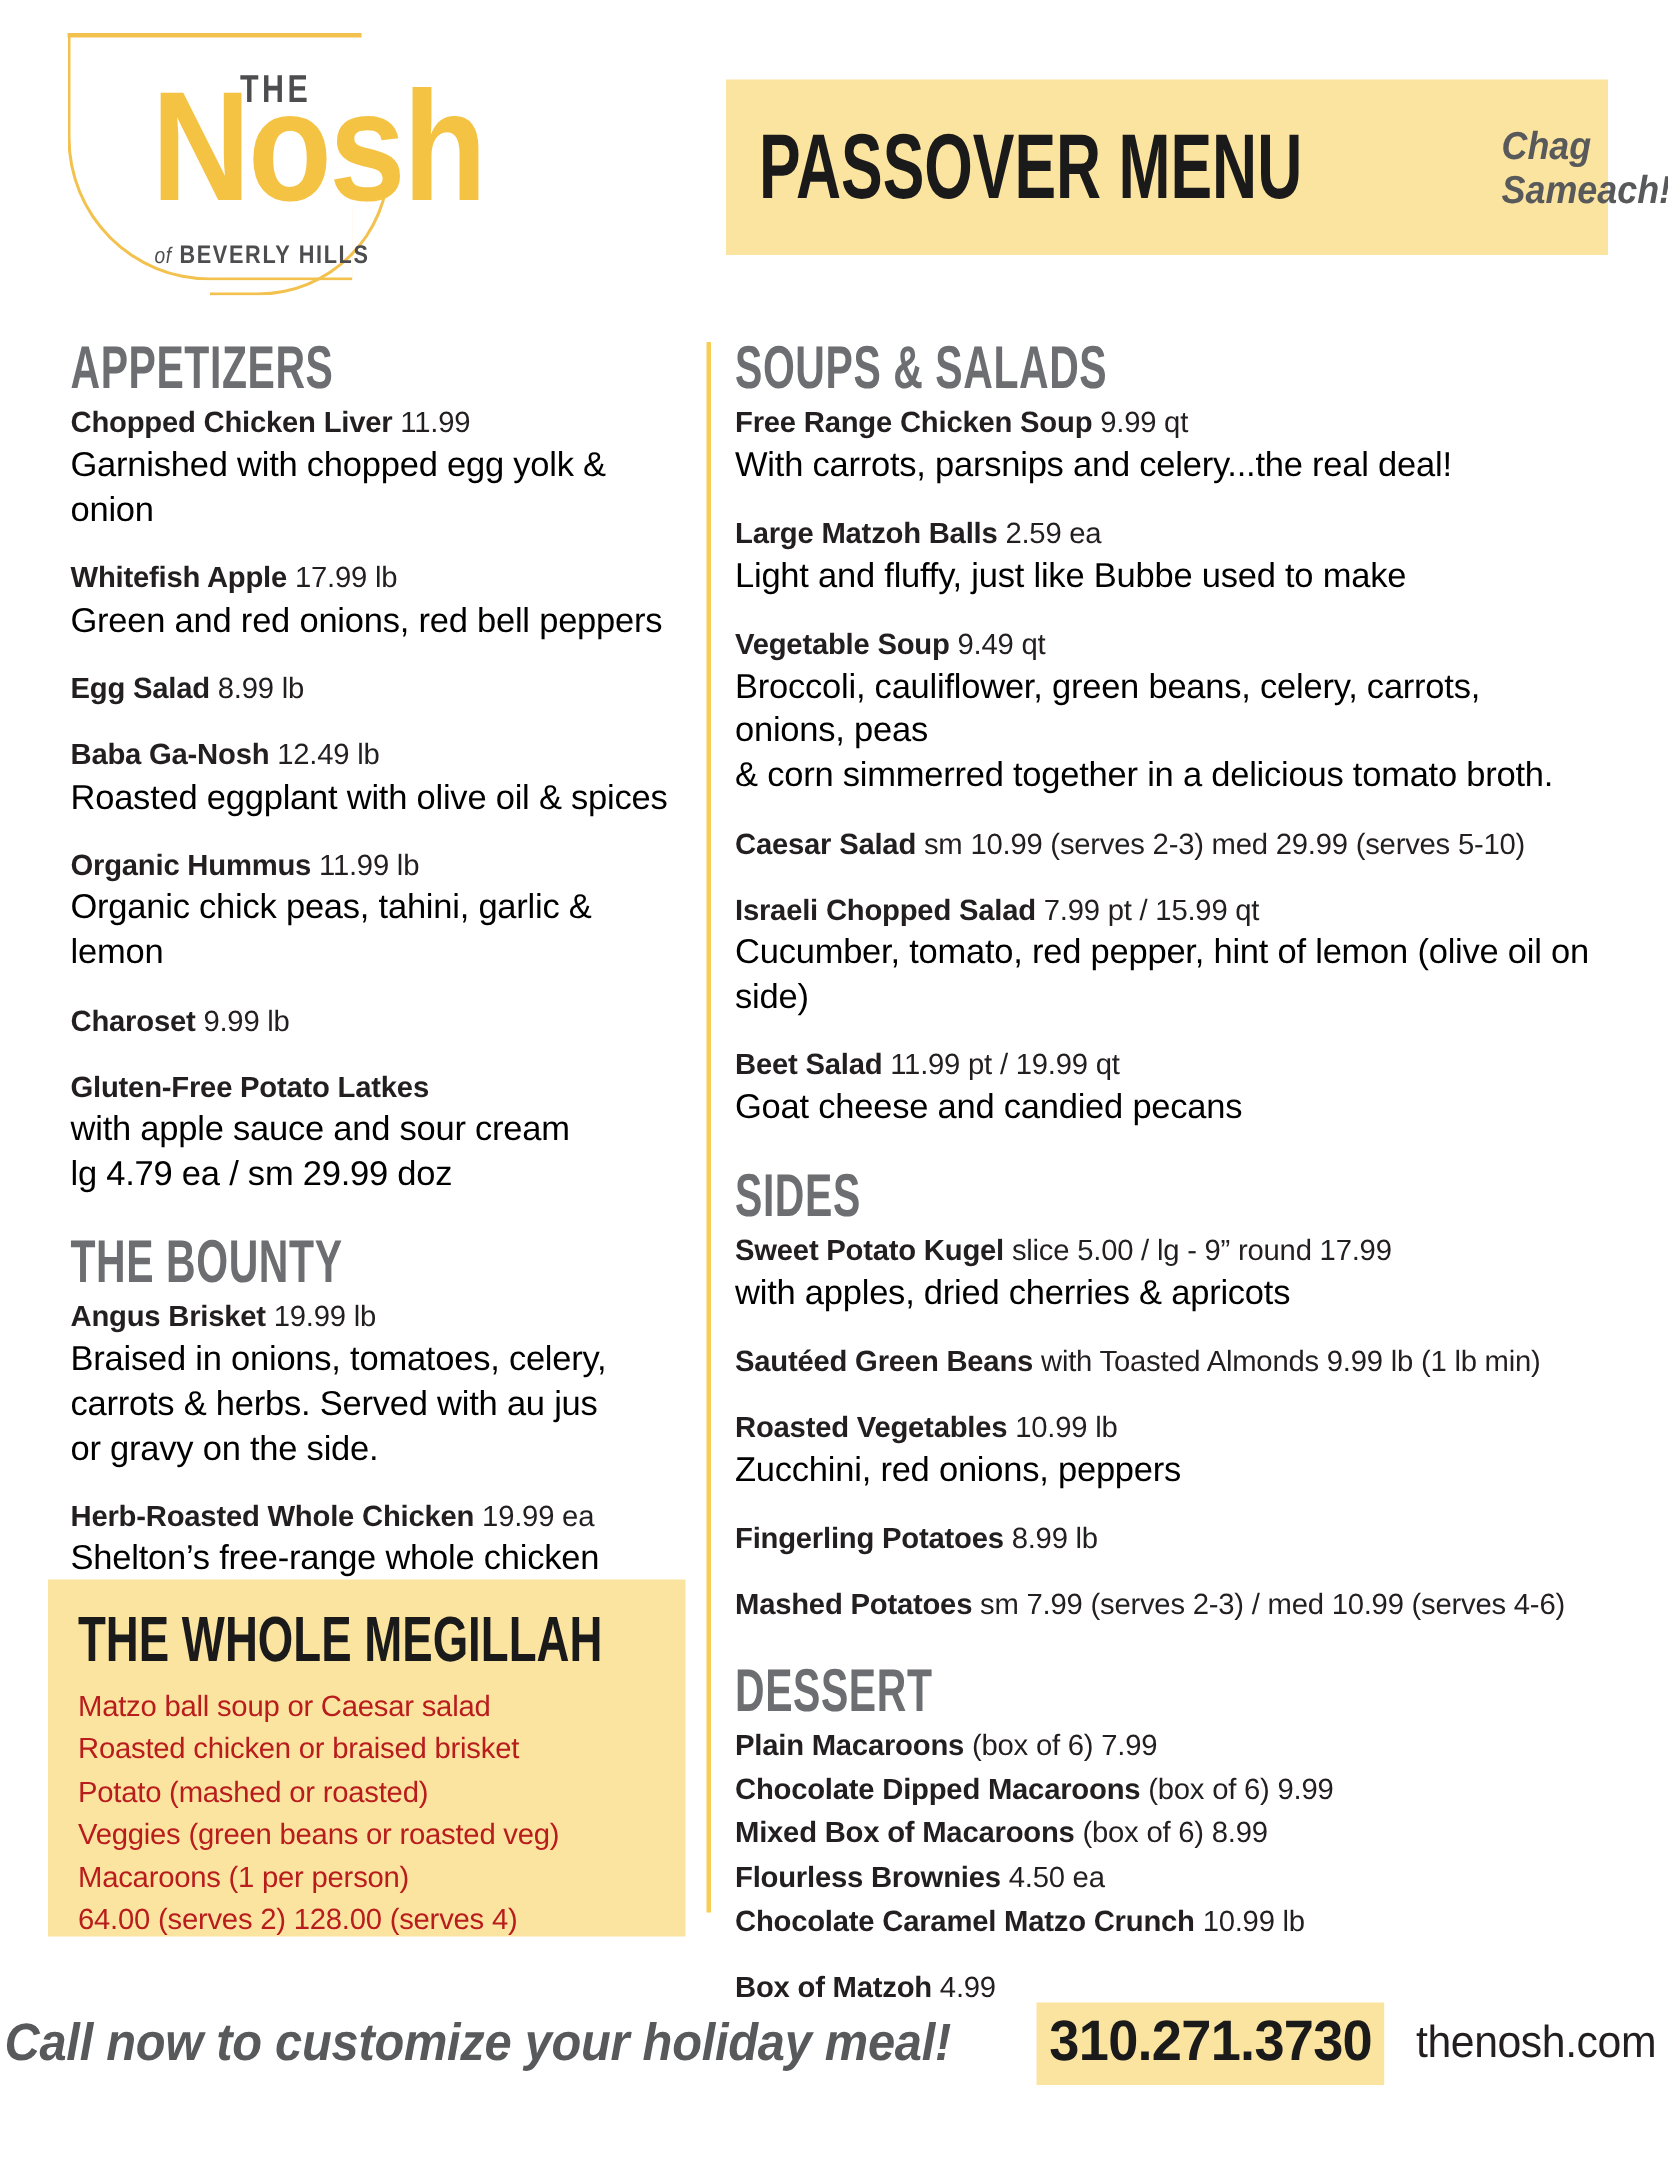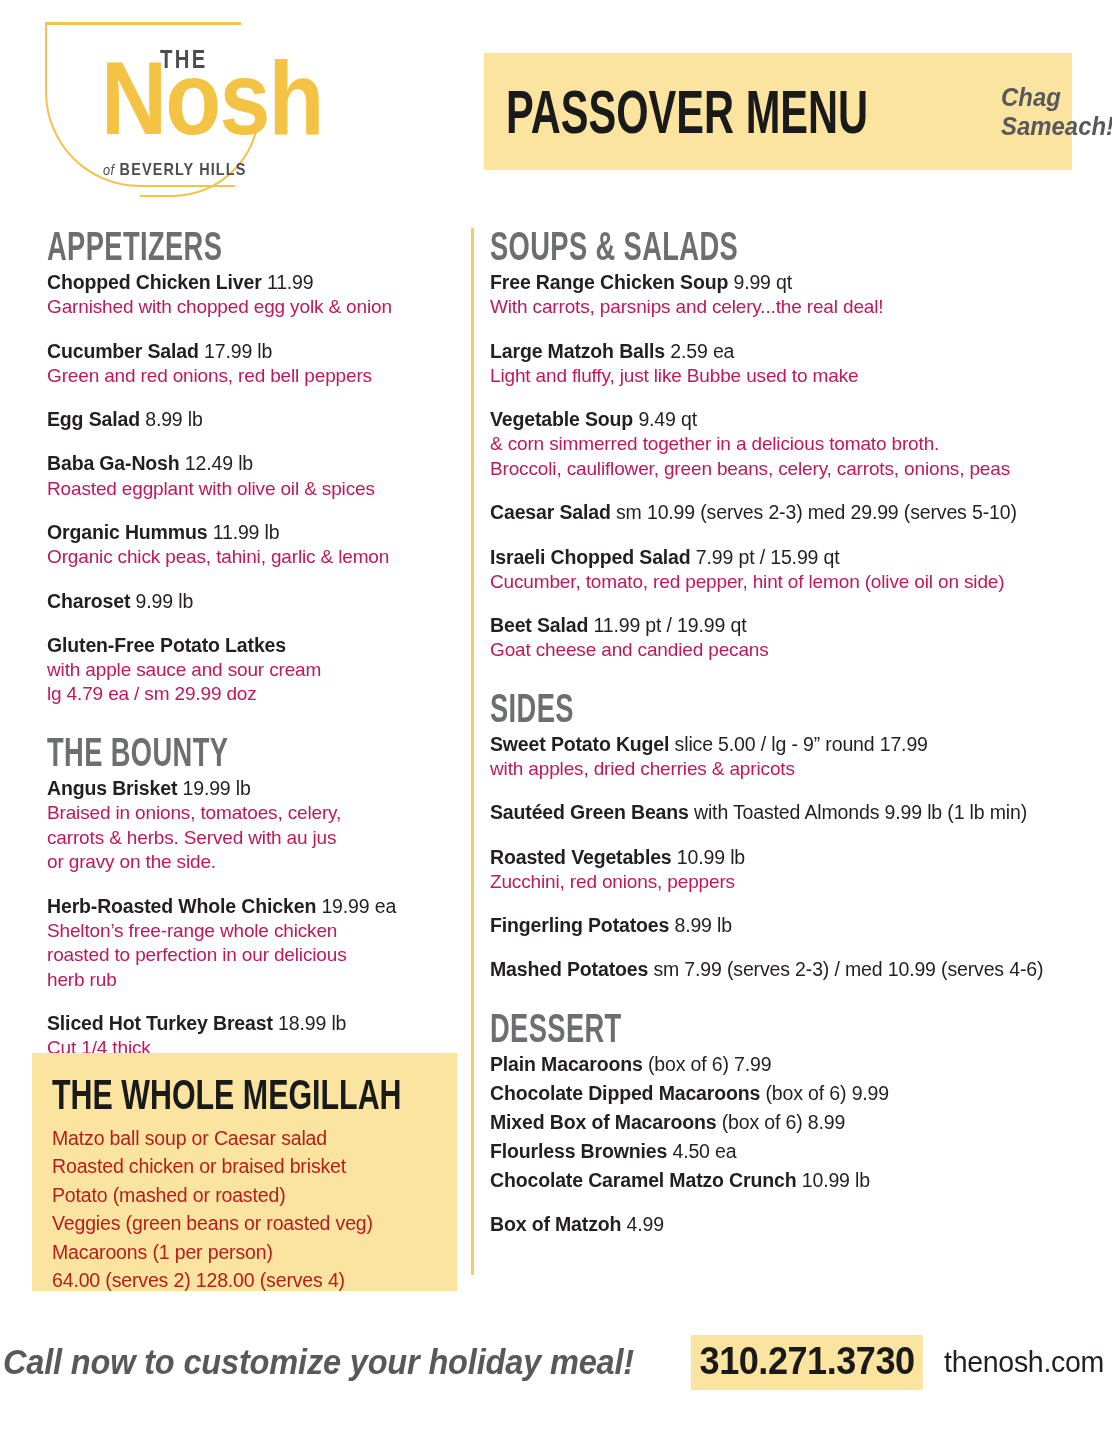--- a/index.html
+++ b/index.html
@@ -187,24 +187,24 @@
     color: #231f20;
     letter-spacing: -0.15px;
   }
   .item-name {
     font-weight: 700;
   }
   .item-price {
     font-weight: 400;
   }
   .item-desc {
-    font-size: 19px;
+    font-size: 23px;
     line-height: 1.29;
     font-weight: 400;
-    color: #be185d;
+    color: #000000;
     letter-spacing: -0.15px;
   }
 
   
   .megillah {
     position: absolute;
     left: 32px;
     top: 1053px;
     width: 425px;
     height: 238px;
@@ -311,21 +311,21 @@
 
   <div class="item">
     <div class="item-line">
       <span class="item-name">Chopped Chicken Liver</span><span class="item-price"> 11.99</span>
     </div>
     <div class="item-desc">Garnished with chopped egg yolk &amp; onion</div>
   </div>
 
   <div class="item">
     <div class="item-line">
-      <span class="item-name">Cucumber Salad</span><span class="item-price"> 17.99 lb</span>
+      <span class="item-name">Whitefish Apple</span><span class="item-price"> 17.99 lb</span>
     </div>
     <div class="item-desc">Green and red onions, red bell peppers</div>
   </div>
 
   <div class="item">
     <div class="item-line">
       <span class="item-name">Egg Salad</span><span class="item-price"> 8.99 lb</span>
     </div>
   </div>
 
@@ -411,22 +411,22 @@
     <div class="item-line">
       <span class="item-name">Large Matzoh Balls</span><span class="item-price"> 2.59 ea</span>
     </div>
     <div class="item-desc">Light and fluffy, just like Bubbe used to make</div>
   </div>
 
   <div class="item">
     <div class="item-line">
       <span class="item-name">Vegetable Soup</span><span class="item-price"> 9.49 qt</span>
     </div>
+    <div class="item-desc">Broccoli, cauliflower, green beans, celery, carrots, onions, peas</div>
     <div class="item-desc">&amp; corn simmerred together in a delicious tomato broth.</div>
-    <div class="item-desc">Broccoli, cauliflower, green beans, celery, carrots, onions, peas</div>
   </div>
 
   <div class="item">
     <div class="item-line">
       <span class="item-name">Caesar Salad</span><span class="item-price"> sm 10.99 (serves 2-3) med 29.99 (serves 5-10)</span>
     </div>
   </div>
 
   <div class="item">
     <div class="item-line">

